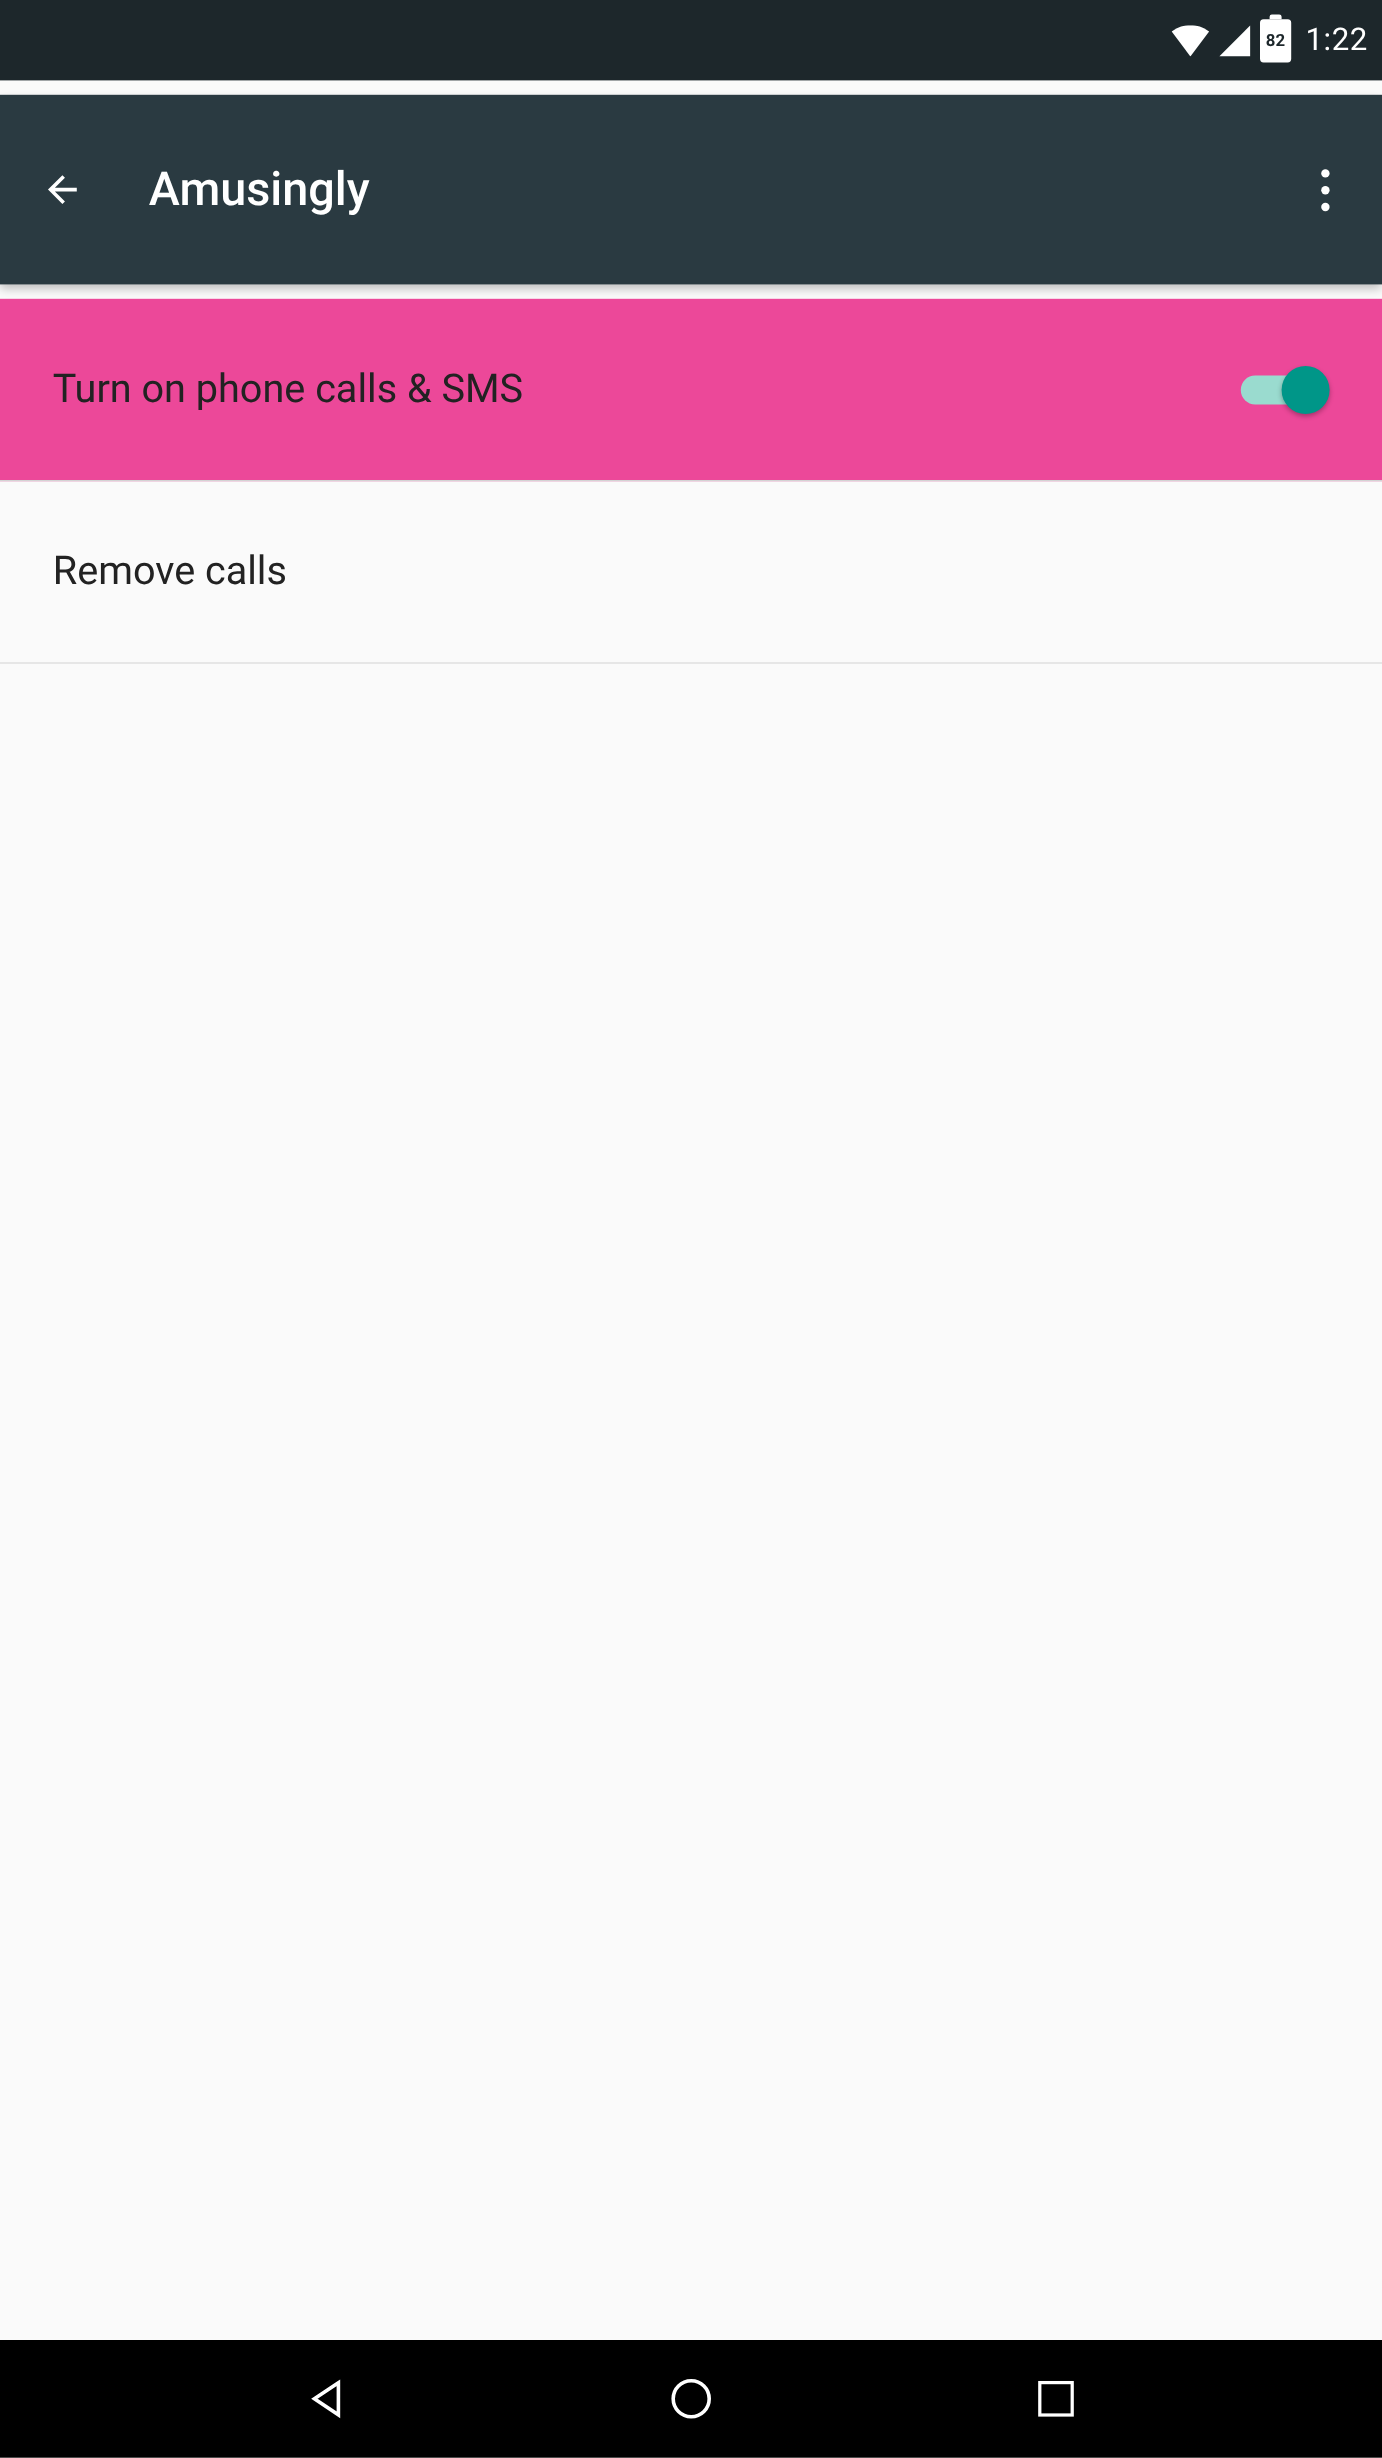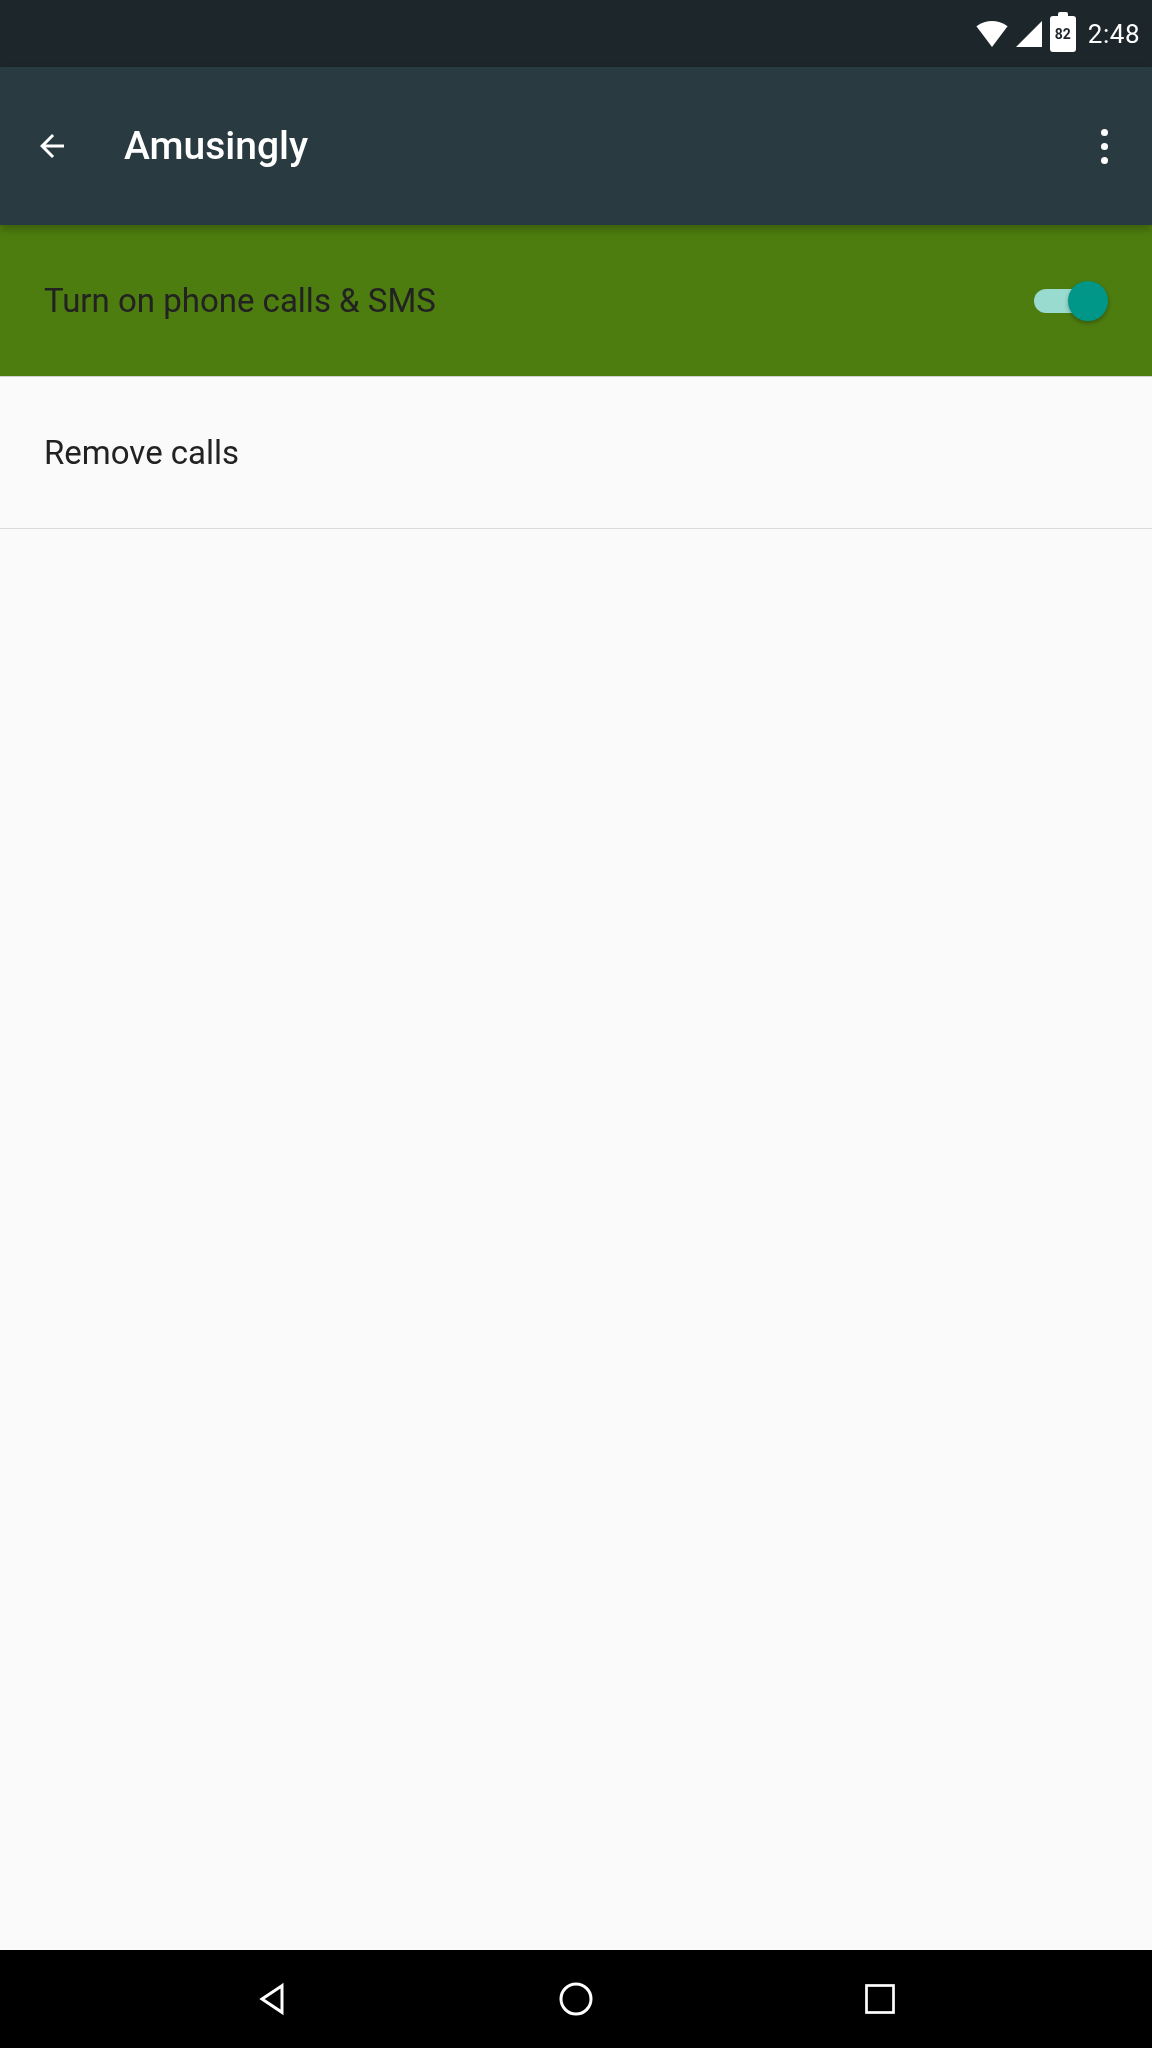--- a/index.html
+++ b/index.html
@@ -16,20 +16,21 @@
       position: relative;
     }
     
     .device {
       width: 1152px;
       height: 2048px;
       background: #fafafa;
       position: relative;
       display: flex;
       flex-direction: column;
+      gap: 12px;
     }
     .status-bar {
       height: 67px;
       background: #1d272b;
       display: flex;
       justify-content: flex-end;
       align-items: center;
       padding: 0 12px;
       gap: 8px;
       color: #fff;
@@ -119,21 +120,21 @@
     .list-row {
       display: flex;
       align-items: center;
       justify-content: space-between;
       padding: 0 44px;
       height: 152px;
       border-bottom: 1px solid #d9d9d9;
       cursor: pointer;
     }
     .list-row.first {
-      background: #4d7c0f;
+      background: #ec4899;
       border-bottom: 1px solid #d3d3d3;
     }
     .row-label {
       font-size: 33px;
       color: #222;
       font-weight: 400;
     }
     .switch {
       width: 80px;
       height: 40px;
@@ -188,21 +189,21 @@
         </svg>
     </span>
     <span class="cell-icon">
       <svg width="26" height="26" viewBox="0 0 20 20">
           <path d="M0 20L20 20L20 0Z"></path>
         </svg>
     </span>
     <span class="battery-box">
       <span class="battery-text">82</span>
     </span>
-    <span class="clock">2:48</span>
+    <span class="clock">1:22</span>
   </div>
 
   <div class="app-bar">
     <div class="back-btn">
       <svg width="36" height="36" viewBox="0 0 24 24">
           <path fill="#fff" d="M20 11H7.83l5.59-5.59L12 4l-8 8 8 8 1.41-1.41L7.83 13H20v-2z"></path>
         </svg>
     </div>
     <div class="app-title">Amusingly</div>
     <div class="overflow-btn">

